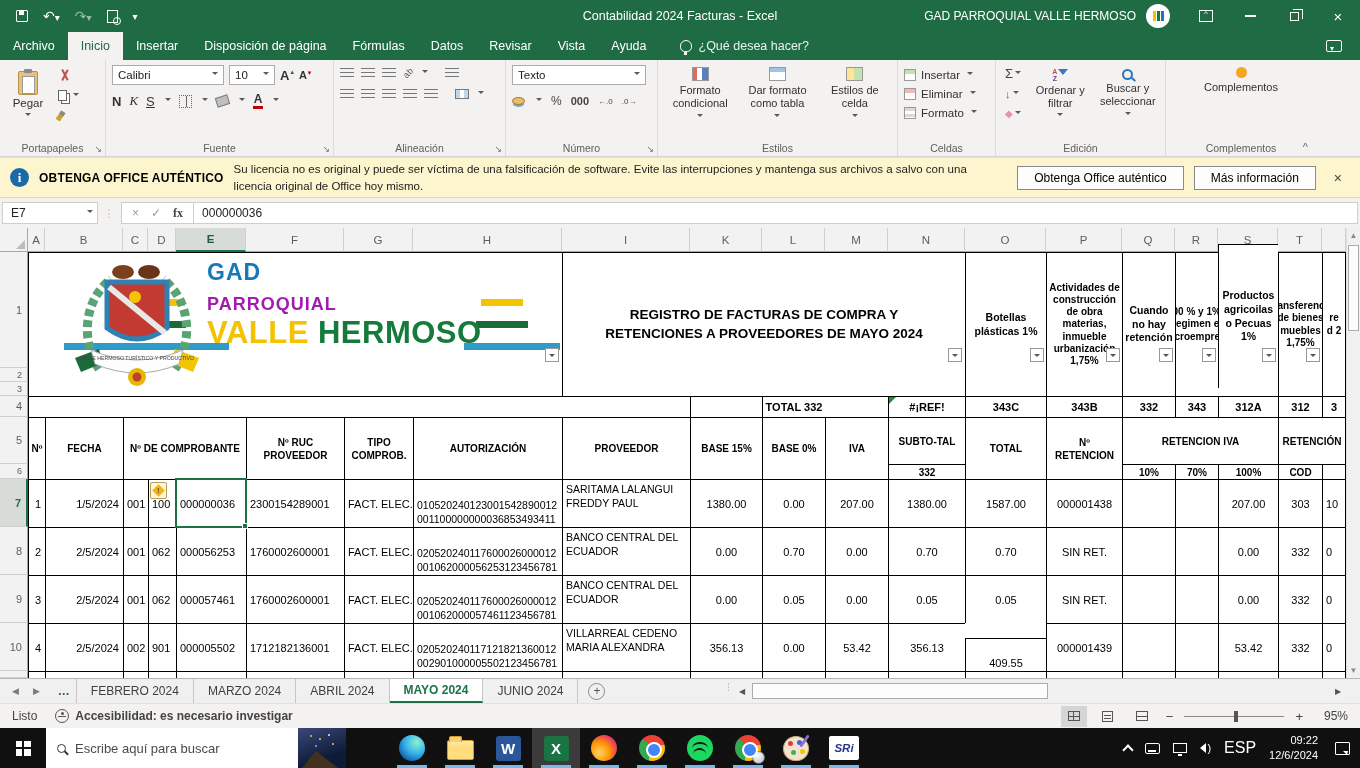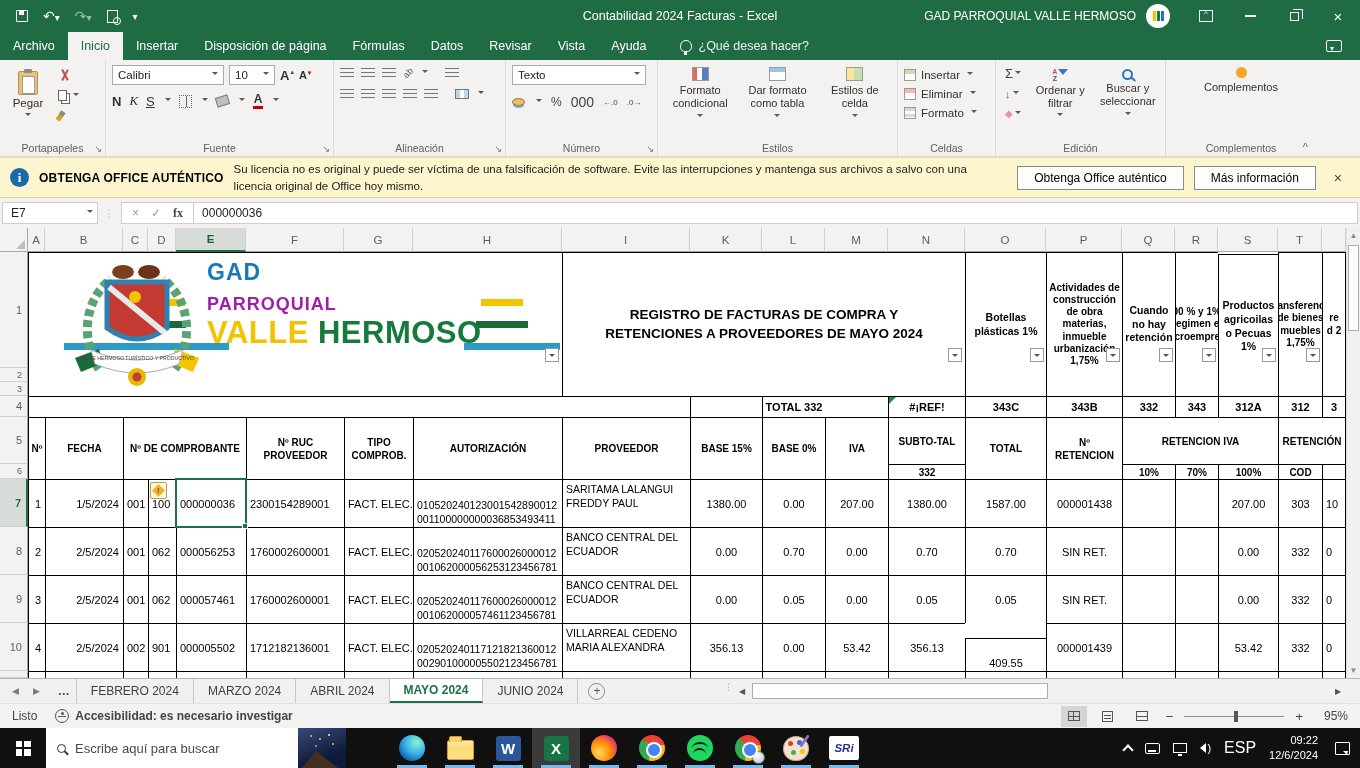--- a/index.html
+++ b/index.html
@@ -65,21 +65,21 @@
   .bordic{width:13px;height:13px;border:1px dotted #666;position:relative;display:inline-block}
   .bordic::before{content:"";position:absolute;left:6px;top:0;bottom:0;width:1px;background:#666}
   .fillic{width:13px;height:10px;background:#BFBFBF;border:1px solid #7F7F7F;transform:rotate(-18deg);display:inline-block}
   .fcic{font-weight:700;font-size:12px;line-height:1.1;border-bottom:3px solid #C00000;padding:0 1px;color:#333}
   .alic{display:inline-block;width:14px;height:10px;background:repeating-linear-gradient(to bottom,#777 0 1.5px,transparent 1.5px 4px)}
   .orient{display:inline-block;font-size:9px;color:#555;transform:rotate(-45deg)}
   .orient::before{content:"ab"}
   .mrgic{display:inline-block;width:14px;height:10px;border:1px solid #777;background:linear-gradient(90deg,#BDD7EE 0 35%,#fff 35% 65%,#BDD7EE 65%)}
   .coin{width:13px;height:8px;border-radius:50%;background:#E8C06A;border:1px solid #A77F2F;box-shadow:0 3px 0 -1px #7AA7D8}
   .decs{font-size:8px;color:#444;letter-spacing:0}
-  .zeros{font-size:14px;font-weight:400;color:#444}
+  .zeros{font-size:11px;font-weight:700;color:#444}
   .pct{font-size:12px;color:#444}
   .stybtn{display:flex;flex-direction:column;align-items:center;width:74px;text-align:center;font-size:11px;line-height:1.15;color:#323130;gap:3px}
   .cfic{width:17px;height:14px;background:linear-gradient(90deg,#E06B5A 0 30%,#fff 30% 63%,#5A7EC0 63%);border:1px solid #999}
   .ftic{width:17px;height:14px;border:1px solid #999;background:linear-gradient(#9DC3E6 0 35%,#fff 35%)}
   .csic{width:17px;height:14px;border:1px solid #999;background:linear-gradient(90deg,#FFE598 0 50%,#C6E0B4 50%)}
   .crow{display:flex;align-items:center;gap:5px;height:19px;font-size:11.5px;color:#323130}
   .insic{width:12px;height:12px;border:1px solid #999;background:linear-gradient(#C6E0B4 0 40%,#fff 40%)}
   .delic{width:12px;height:12px;border:1px solid #999;background:linear-gradient(#F4B8B4 0 40%,#fff 40%)}
   .fmtic{width:12px;height:12px;border:1px solid #999;background:repeating-linear-gradient(to bottom,#D9D9D9 0 3px,#fff 3px 6px)}
   .edbtn{display:flex;flex-direction:column;align-items:center;width:66px;text-align:center;font-size:11px;line-height:1.15;color:#323130;gap:2px}
@@ -559,21 +559,21 @@
           <div class="lg-gad">GAD</div>
   <div class="lg-parr">PARROQUIAL</div>
   <div class="lg-row"><span class="lg-valle">VALLE</span> <span class="lg-herm">HERMOSO</span></div>
         </div>
       </div>
       <div class="cell title" style="left: 562px; top: 24px; width: 403px; height: 144px;">REGISTRO DE FACTURAS DE COMPRA Y RETENCIONES A PROVEEDORES DE MAYO 2024</div>
       <div class="cell tall" style="left: 965px; top: 24px; width: 81px; height: 144px;">Botellas plásticas 1%</div>
       <div class="cell tall small" style="left: 1046px; top: 24px; width: 76px; height: 144px;">Actividades de construcción de obra materias, inmueble urbanización 1,75%</div>
       <div class="cell tall" style="left: 1122px; top: 24px; width: 53px; height: 144px;">Cuando no hay retención</div>
       <div class="cell tall small" style="left: 1175px; top: 24px; width: 43px; height: 144px;">100 % y 1%.- Regimen en microempresa</div>
-      <div class="cell tall" style="left: 1218px; top: 26px; width: 60px; height: 144px;">Productos agricoilas o Pecuas 1%</div>
+      <div class="cell tall" style="left: 1218px; top: 16px; width: 60px; height: 144px;">Productos agricoilas o Pecuas 1%</div>
       <div class="cell tall small" style="left: 1278px; top: 24px; width: 44px; height: 144px;">Transferencia de bienes muebles 1,75%</div>
       <div class="cell tall small br" style="left: 1322px; top: 24px; width: 24px; height: 144px;">re d 2</div>
       <div class="cell" style="left: 28px; top: 168px; width: 662px; height: 21px;"></div>
       <div class="cell" style="left: 690px; top: 168px; width: 72px; height: 21px;"></div>
       <div class="cell" style="left: 762px; top: 168px; width: 126px; height: 21px;"></div>
       <div class="cell r4" style="left: 762px; top: 168px; width: 63px; height: 21px;">TOTAL 332</div>
       <div class="cell r4" style="left: 888px; top: 168px; width: 77px; height: 21px;">#¡REF!</div>
       <div class="cell r4" style="left: 965px; top: 168px; width: 81px; height: 21px;">343C</div>
       <div class="cell r4" style="left: 1046px; top: 168px; width: 76px; height: 21px;">343B</div>
       <div class="cell r4" style="left: 1122px; top: 168px; width: 53px; height: 21px;">332</div>

